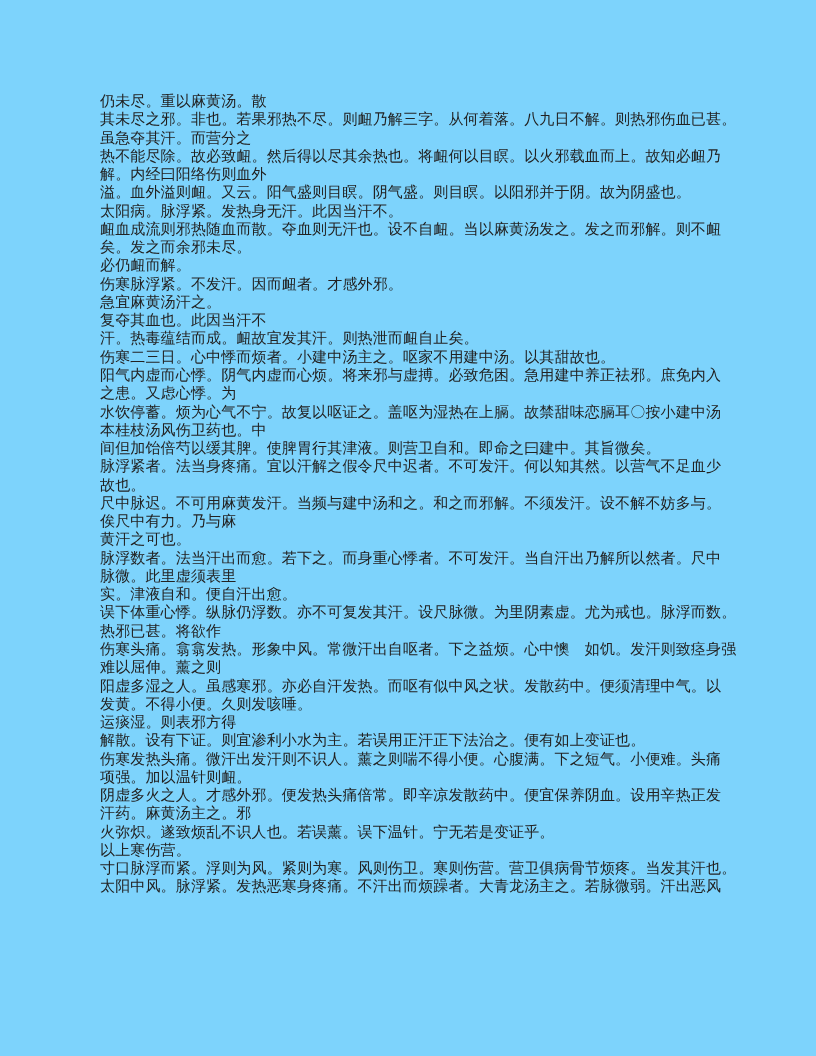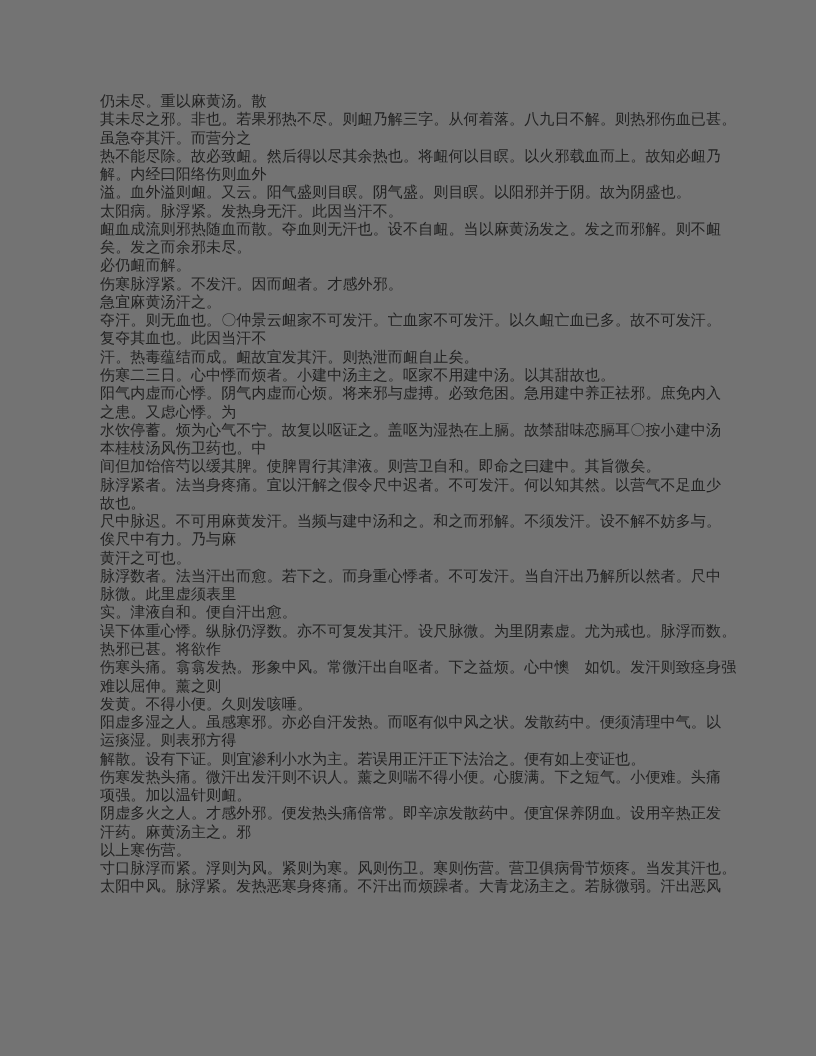--- a/index.html
+++ b/index.html
@@ -4,21 +4,21 @@
 <style>
   html, body {
     margin: 0;
     padding: 0;
     background: #ffffff;
   }
   .page {
     position: relative;
     width: 816px;
     height: 1056px;
-    background: #737373;
+    background: #7dd3fc;
     overflow: hidden;
     font-family: "Liberation Serif", "DejaVu Serif", serif;
   }
   .text-block {
     position: absolute;
     left: 100px;
     top: 92px;
     width: 648px;
     color: #222222;
     font-size: 15px;
@@ -41,46 +41,46 @@
       <div class="line">虽急夺其汗。而营分之</div>
       <div class="line">热不能尽除。故必致衄。然后得以尽其余热也。将衄何以目瞑。以火邪载血而上。故知必衄乃</div>
       <div class="line">解。内经曰阳络伤则血外</div>
       <div class="line">溢。血外溢则衄。又云。阳气盛则目瞑。阴气盛。则目瞑。以阳邪并于阴。故为阴盛也。</div>
       <div class="line">太阳病。脉浮紧。发热身无汗。此因当汗不。</div>
       <div class="line">衄血成流则邪热随血而散。夺血则无汗也。设不自衄。当以麻黄汤发之。发之而邪解。则不衄</div>
       <div class="line">矣。发之而余邪未尽。</div>
       <div class="line">必仍衄而解。</div>
       <div class="line">伤寒脉浮紧。不发汗。因而衄者。才感外邪。</div>
       <div class="line">急宜麻黄汤汗之。</div>
-      <div class="line">夺汗。则无血也。〇仲景云衄家不可发汗。亡血家不可发汗。以久衄亡血已多。故不可发汗。</div>
       <div class="line">复夺其血也。此因当汗不</div>
       <div class="line">汗。热毒蕴结而成。衄故宜发其汗。则热泄而衄自止矣。</div>
       <div class="line">伤寒二三日。心中悸而烦者。小建中汤主之。呕家不用建中汤。以其甜故也。</div>
       <div class="line">阳气内虚而心悸。阴气内虚而心烦。将来邪与虚搏。必致危困。急用建中养正祛邪。庶免内入</div>
       <div class="line">之患。又虑心悸。为</div>
       <div class="line">水饮停蓄。烦为心气不宁。故复以呕证之。盖呕为湿热在上膈。故禁甜味恋膈耳〇按小建中汤</div>
       <div class="line">本桂枝汤风伤卫药也。中</div>
       <div class="line">间但加饴倍芍以缓其脾。使脾胃行其津液。则营卫自和。即命之曰建中。其旨微矣。</div>
       <div class="line">脉浮紧者。法当身疼痛。宜以汗解之假令尺中迟者。不可发汗。何以知其然。以营气不足血少</div>
       <div class="line">故也。</div>
       <div class="line">尺中脉迟。不可用麻黄发汗。当频与建中汤和之。和之而邪解。不须发汗。设不解不妨多与。</div>
       <div class="line">俟尺中有力。乃与麻</div>
       <div class="line">黄汗之可也。</div>
       <div class="line">脉浮数者。法当汗出而愈。若下之。而身重心悸者。不可发汗。当自汗出乃解所以然者。尺中</div>
       <div class="line">脉微。此里虚须表里</div>
       <div class="line">实。津液自和。便自汗出愈。</div>
       <div class="line">误下体重心悸。纵脉仍浮数。亦不可复发其汗。设尺脉微。为里阴素虚。尤为戒也。脉浮而数。</div>
       <div class="line">热邪已甚。将欲作</div>
       <div class="line">伤寒头痛。翕翕发热。形象中风。常微汗出自呕者。下之益烦。心中懊　如饥。发汗则致痉身强</div>
       <div class="line">难以屈伸。薰之则</div>
+      <div class="line">阳虚多湿之人。虽感寒邪。亦必自汗发热。而呕有似中风之状。发散药中。便须清理中气。以</div>
       <div class="line">发黄。不得小便。久则发咳唾。</div>
-      <div class="line">阳虚多湿之人。虽感寒邪。亦必自汗发热。而呕有似中风之状。发散药中。便须清理中气。以</div>
       <div class="line">运痰湿。则表邪方得</div>
       <div class="line">解散。设有下证。则宜渗利小水为主。若误用正汗正下法治之。便有如上变证也。</div>
       <div class="line">伤寒发热头痛。微汗出发汗则不识人。薰之则喘不得小便。心腹满。下之短气。小便难。头痛</div>
       <div class="line">项强。加以温针则衄。</div>
       <div class="line">阴虚多火之人。才感外邪。便发热头痛倍常。即辛凉发散药中。便宜保养阴血。设用辛热正发</div>
       <div class="line">汗药。麻黄汤主之。邪</div>
+      <div class="line">火弥炽。遂致烦乱不识人也。若误薰。误下温针。宁无若是变证乎。</div>
       <div class="line">以上寒伤营。</div>
       <div class="line">寸口脉浮而紧。浮则为风。紧则为寒。风则伤卫。寒则伤营。营卫俱病骨节烦疼。当发其汗也。</div>
       <div class="line">太阳中风。脉浮紧。发热恶寒身疼痛。不汗出而烦躁者。大青龙汤主之。若脉微弱。汗出恶风</div>
     </div>
 </div>
 
 </body></html>

